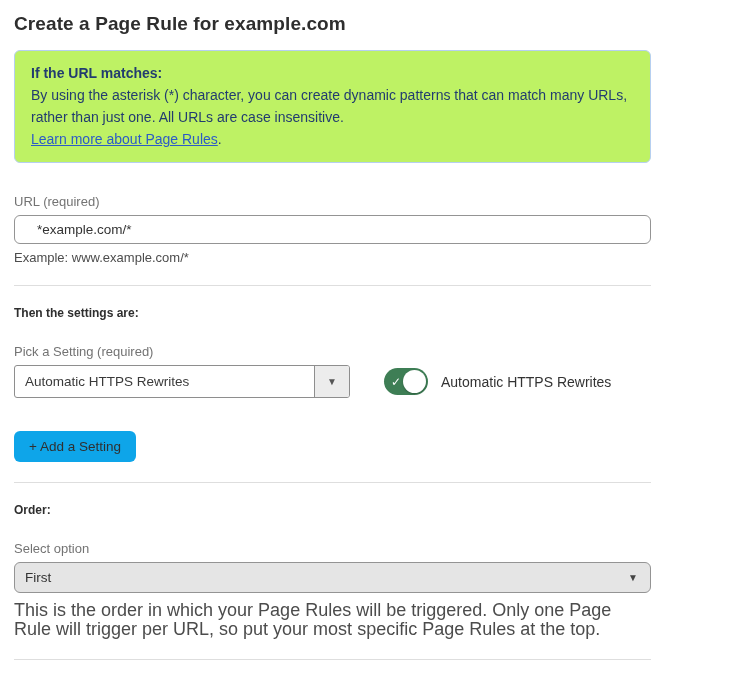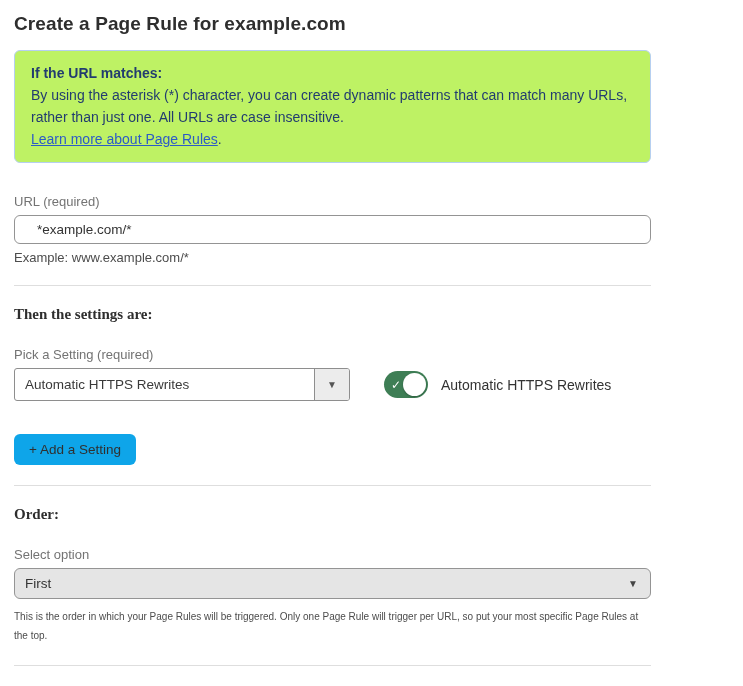--- a/index.html
+++ b/index.html
@@ -65,25 +65,24 @@
     font-family: "Liberation Sans", sans-serif;
     background: #fff;
     outline: none;
   }
   .divider {
     border: none;
     border-top: 1px solid #dedede;
     margin: 20px 0;
   }
   .section-heading {
-    font-size: 15px;
+    font-size: 12px;
     font-weight: bold;
     color: #2e2e2e;
     margin-bottom: 24px;
-    font-family: Liberation Serif, serif;
   }
   
   .setting-row {
     display: flex;
     align-items: center;
     margin-bottom: 33px;
   }
   .setting-dropdown {
     display: flex;
     width: 336px;
@@ -183,21 +182,21 @@
     font-size: 13.5px;
     color: #333;
     background: #e5e5e5;
     cursor: pointer;
   }
   .order-select .select-arrow {
     font-size: 10px;
     color: #444;
   }
   .order-help {
-    font-size: 10px;
+    font-size: 18px;
     color: #4c4c4c;
     line-height: 19px;
     margin-top: 8px;
   }
 </style>
 </head>
 <body>
 
 <div class="container">
 

